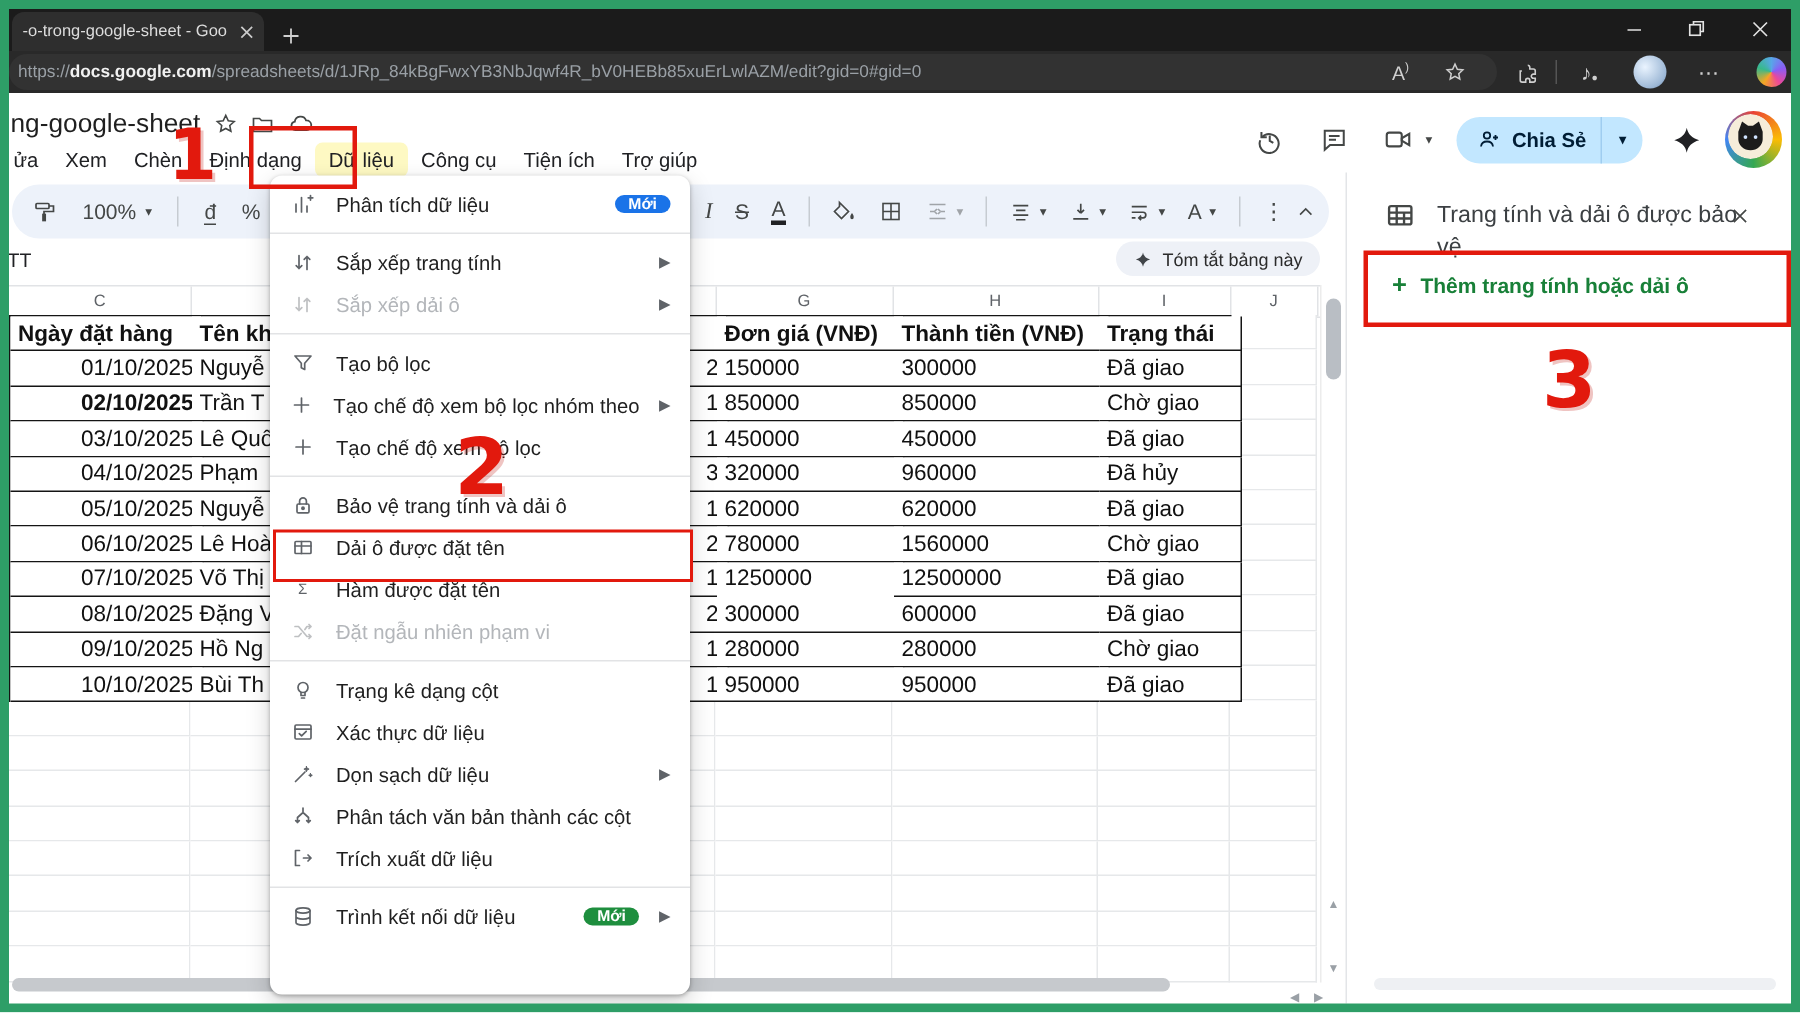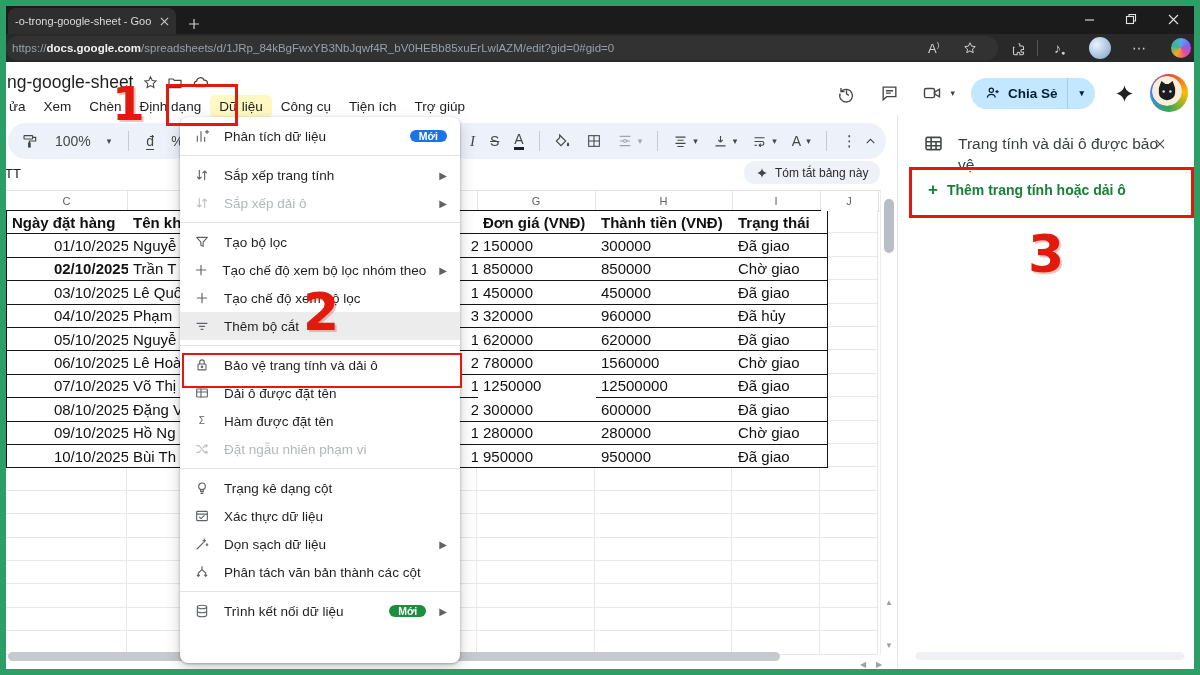--- a/index.html
+++ b/index.html
@@ -239,21 +239,21 @@
 
   <div class="toolbar">
     <div class="tbgrp" style="left:14px;gap:17px;">
       <span class="tbi">
           <svg width="16" height="16" viewBox="0 0 24 24" fill="none" stroke="#444746" stroke-width="1.7">
             <rect x="3" y="4" width="13" height="5" rx="1"></rect>
             <path d="M16 6.5h4.5V12H11v3"></path>
             <rect x="10" y="15" width="2.2" height="6" fill="#444746"></rect>
           </svg>
         </span>
-      <span class="tbi" style="gap:16px;">
+      <span class="tbi" style="gap:6px;">
           <span>100%</span>
           <span class="caret">▾</span>
         </span>
       <span class="tbsep"></span>
       <span class="tbi" style="border-bottom:1px solid #444746;">
           <span>đ</span>
         </span>
       <span class="tbi">
           <span>%</span>
         </span>
@@ -637,28 +637,20 @@
         <span class="mi-arrow">▶</span>
       </div>
       <div class="menu-item">
         <span class="mi-ico">
           <svg width="16" height="16" viewBox="0 0 24 24" fill="none" stroke="#5f6368" stroke-width="1.7" stroke-linecap="round" stroke-linejoin="round">
             <path d="M12 5v14M5 12h14"></path>
           </svg>
         </span>
         <span class="mi-label">Tạo chế độ xem bộ lọc</span>
       </div>
-      <div class="menu-item hl">
-        <span class="mi-ico">
-          <svg width="16" height="16" viewBox="0 0 24 24" fill="none" stroke="#5f6368" stroke-width="1.7" stroke-linecap="round" stroke-linejoin="round">
-            <path d="M4.5 8h15M8 12.5h8M10.5 17h3"></path>
-          </svg>
-        </span>
-        <span class="mi-label">Thêm bộ cắt</span>
-      </div>
       <div class="menu-div"></div>
       <div class="menu-item">
         <span class="mi-ico">
           <svg width="16" height="16" viewBox="0 0 24 24" fill="none" stroke="#5f6368" stroke-width="1.7" stroke-linecap="round" stroke-linejoin="round">
             <rect x="6" y="10.5" width="12" height="8.8" rx="1.4"></rect>
             <path d="M8.6 10.5V7.8a3.4 3.4 0 0 1 6.8 0v2.7"></path>
             <circle cx="12" cy="14.8" r="1.1" fill="#5f6368"></circle>
           </svg>
         </span>
         <span class="mi-label">Bảo vệ trang tính và dải ô</span>
@@ -717,20 +709,28 @@
         <span class="mi-label">Dọn sạch dữ liệu</span>
         <span class="mi-arrow">▶</span>
       </div>
       <div class="menu-item">
         <span class="mi-ico">
           <svg width="16" height="16" viewBox="0 0 24 24" fill="none" stroke="#5f6368" stroke-width="1.7" stroke-linecap="round" stroke-linejoin="round">
             <path d="M12 4v4.5M12 8.5l-5.5 5M12 8.5l5.5 5M6.5 13.5v5M17.5 13.5v5M6.5 18.5l-1.8-1.8M6.5 18.5l1.8-1.8M17.5 18.5l-1.8-1.8M17.5 18.5l1.8-1.8"></path>
           </svg>
         </span>
         <span class="mi-label">Phân tách văn bản thành các cột</span>
+      </div>
+      <div class="menu-item">
+        <span class="mi-ico">
+          <svg width="16" height="16" viewBox="0 0 24 24" fill="none" stroke="#5f6368" stroke-width="1.7" stroke-linecap="round" stroke-linejoin="round">
+            <path d="M8.5 4.5H4.5v15h4M12.5 12h7.5M17 9l3 3-3 3"></path>
+          </svg>
+        </span>
+        <span class="mi-label">Trích xuất dữ liệu</span>
       </div>
       <div class="menu-div"></div>
       <div class="menu-item">
         <span class="mi-ico">
           <svg width="16" height="16" viewBox="0 0 24 24" fill="none" stroke="#5f6368" stroke-width="1.7" stroke-linecap="round" stroke-linejoin="round">
             <ellipse cx="12" cy="6" rx="7" ry="2.6"></ellipse>
             <path d="M5 6v12c0 1.4 3.1 2.6 7 2.6s7-1.2 7-2.6V6M5 12c0 1.4 3.1 2.6 7 2.6s7-1.2 7-2.6"></path>
           </svg>
         </span>
         <span class="mi-label">Trình kết nối dữ liệu</span>

